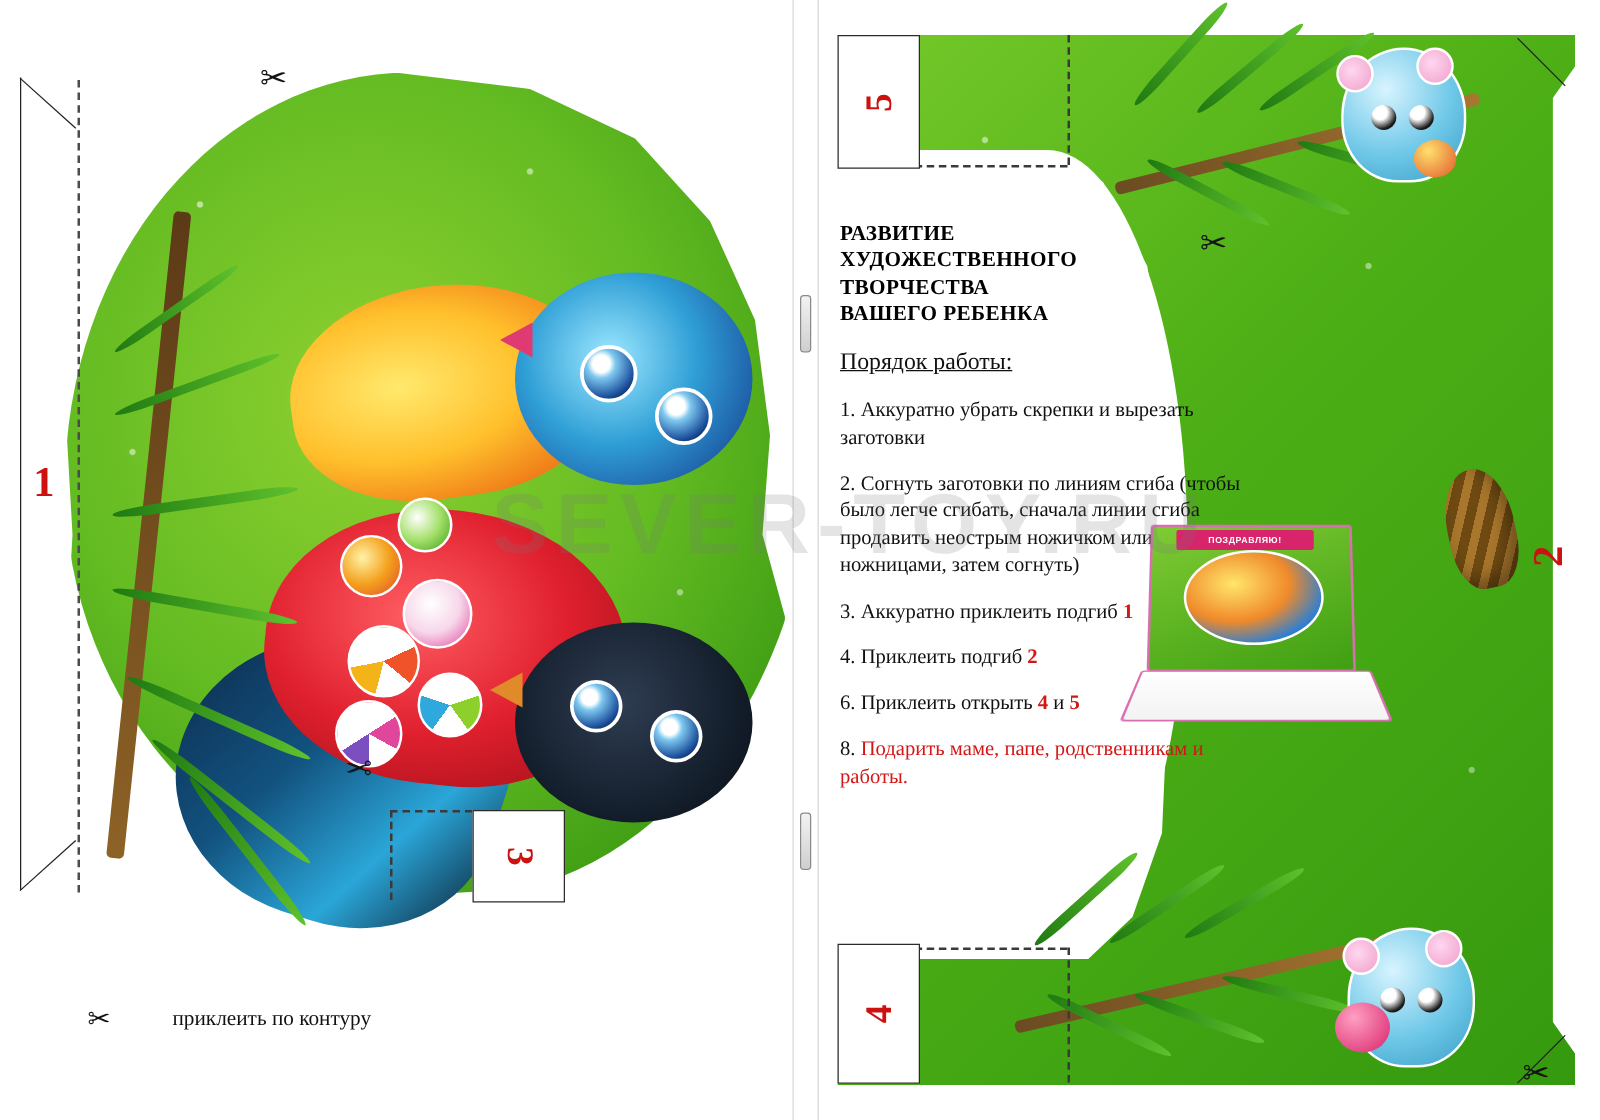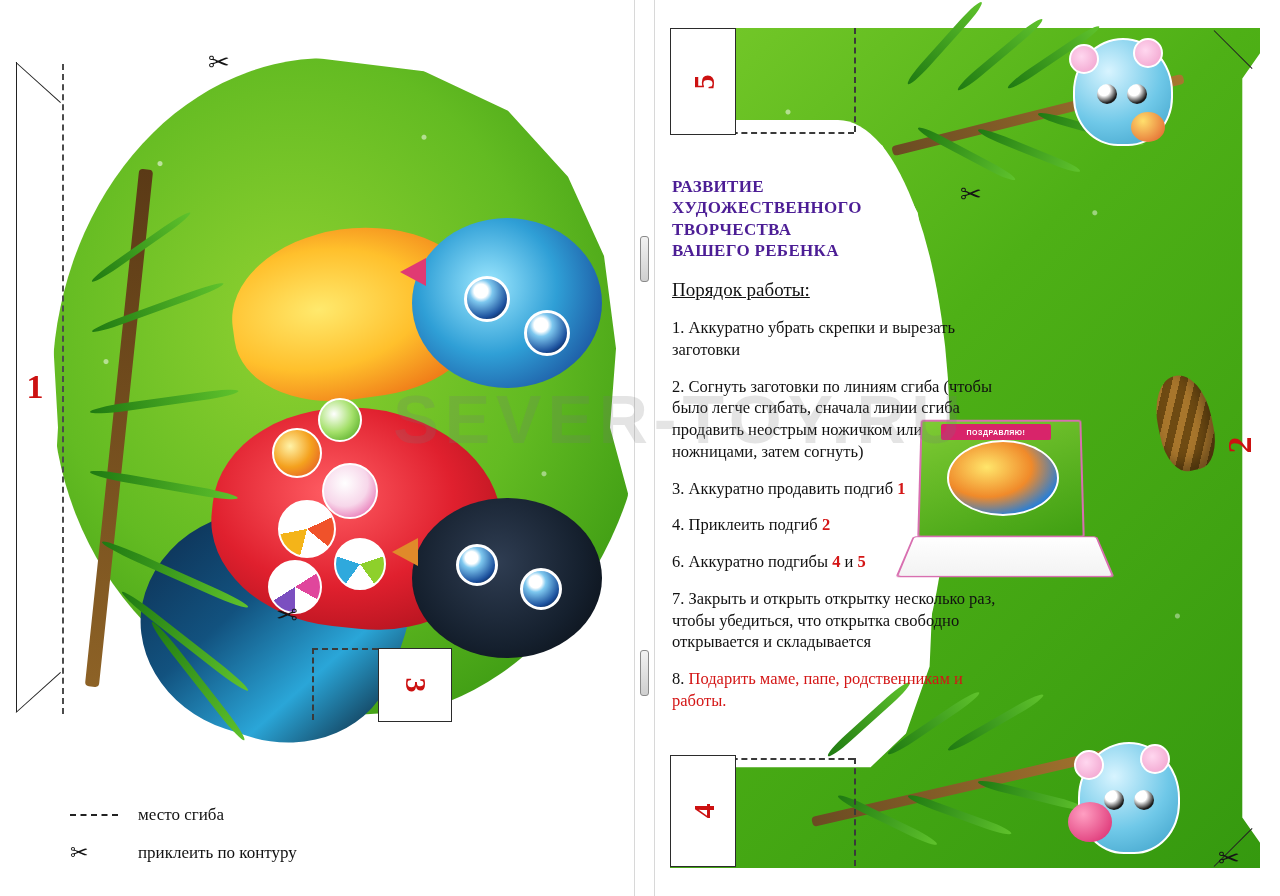--- a/index.html
+++ b/index.html
@@ -231,21 +231,21 @@
     left: 672px; top: 176px;
     width: 330px;
     font-family: "Liberation Serif", serif;
     color: #111;
   }
   #instructions h1 {
     margin: 0 0 18px 0;
     font-size: 17px;
     line-height: 1.25;
     font-weight: bold;
-    color: #4c1d95;
+    color: #000000;
     letter-spacing: .3px;
   }
   #instructions h2 {
     margin: 0 0 16px 0;
     font-size: 19px;
     font-weight: normal;
     text-decoration: underline;
   }
   .step {
     font-size: 16.5px;
@@ -465,26 +465,20 @@
   <div id="fold-3b"></div>
   <div class="tag" id="tag-3">
     <span class="v">3</span>
   </div>
 
   <div class="scissors" style="left:208px; top:50px;">✂</div>
   <div class="scissors" style="left:276px; top:600px; transform:rotate(180deg);">✂</div>
 
   <div id="legend">
     <div class="row">
-      <div class="sample">
-          <div class="dashline"></div>
-        </div>
-      <div class="txt">место сгиба</div>
-    </div>
-    <div class="row">
       <div class="sample sciss">✂</div>
       <div class="txt">приклеить по контуру</div>
     </div>
   </div>
 </div>
 
 <div id="spine">
   <div class="edge" style="left:2px;"></div>
   <div class="edge" style="left:22px;"></div>
   <div class="staple" style="left:8px; top:236px;"></div>
@@ -573,43 +567,39 @@
     <span>Аккуратно убрать скрепки и вырезать заготовки</span>
   </div>
 
   <div class="step">
     <span class="num">2.</span>
     <span>Согнуть заготовки по линиям сгиба (чтобы было легче сгибать, сначала линии сгиба продавить неострым ножичком или ножницами, затем согнуть)</span>
   </div>
 
   <div class="step">
     <span class="num">3.</span>
-    <span>Аккуратно продавить подгиб</span>
+    <span>Аккуратно приклеить подгиб</span>
     <span class="accent-red">1</span>
   </div>
 
   <div class="step">
     <span class="num">4.</span>
     <span>Приклеить подгиб</span>
     <span class="accent-red">2</span>
   </div>
 
 
   <div class="step">
     <span class="num">6.</span>
-    <span>Аккуратно подгибы</span>
+    <span>Приклеить открыть</span>
     <span class="accent-red">4</span>
     <span>и</span>
     <span class="accent-red">5</span>
   </div>
 
-  <div class="step">
-    <span class="num">7.</span>
-    <span>Закрыть и открыть открытку несколько раз, чтобы убедиться, что открытка свободно открывается и складывается</span>
-  </div>
 
   <div class="step final">
     <span class="num">8.</span>
     <span>Подарить маме, папе, родственникам и работы.</span>
   </div>
 </div>
 
 <div id="preview">
   <div class="back"></div>
   <div class="oval"></div>

